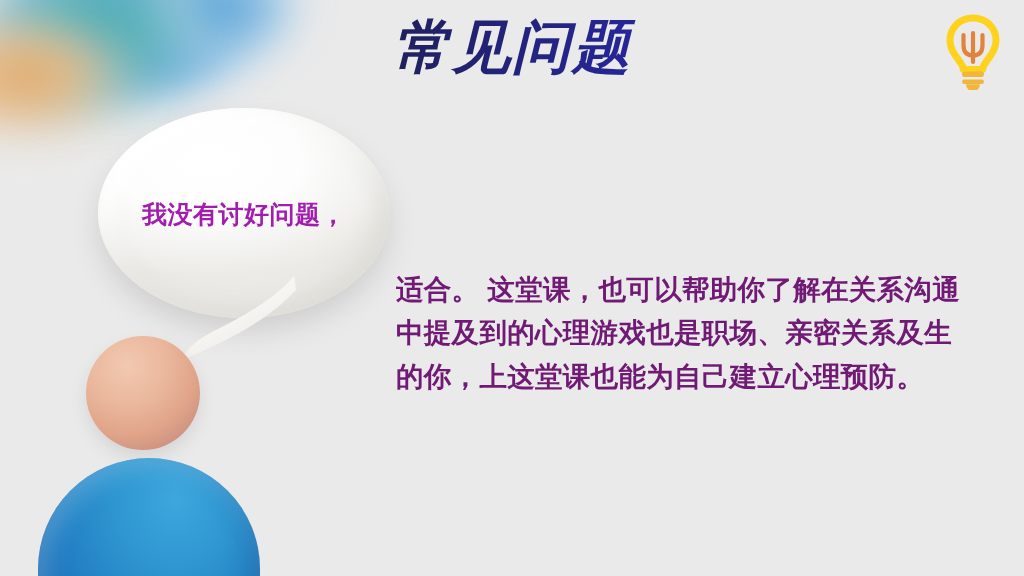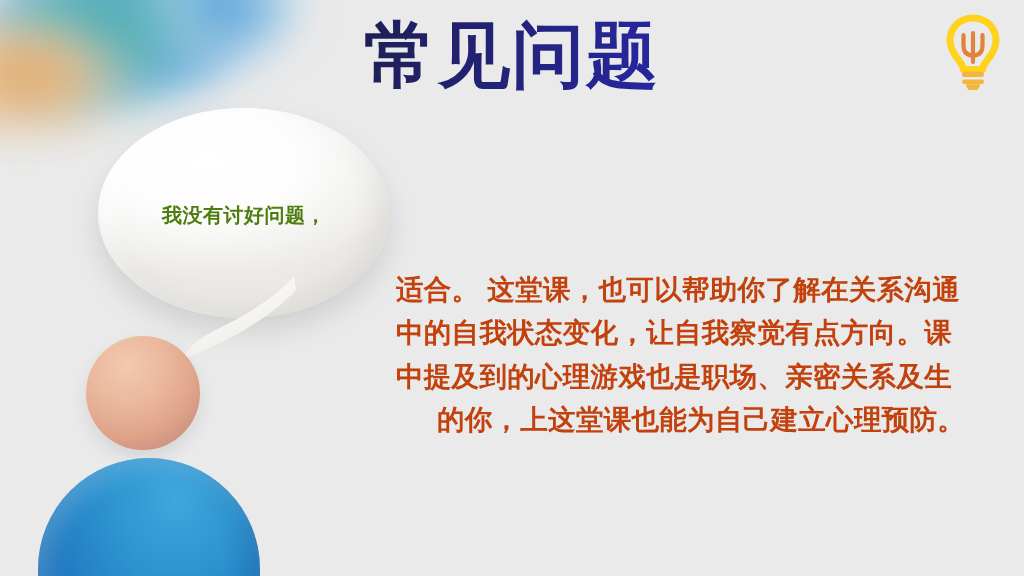--- a/index.html
+++ b/index.html
@@ -69,30 +69,31 @@
     opacity: 0.9;
   }
 
   
   #page-title {
     position: absolute;
     left: 0;
     top: 14px;
     width: 1024px;
     text-align: center;
-    font-size: 72px;
+    font-size: 58px;
     font-weight: 700;
     letter-spacing: 2px;
     line-height: 1.15;
     background: linear-gradient(100deg, #15151f 0%, #1d1d42 28%, #26269a 62%, #3232c8 100%);
     -webkit-background-clip: text;
     background-clip: text;
     color: transparent;
     -webkit-text-fill-color: transparent;
     white-space: nowrap;
+    font-style: italic;
   }
 
   
   #lightbulb-icon {
     position: absolute;
     right: 20px;
     top: 14px;
     width: 62px;
     height: 76px;
   }
@@ -127,23 +128,23 @@
     position: absolute;
     inset: 0;
     display: flex;
     flex-direction: column;
     align-items: center;
     justify-content: center;
     padding-top: 4px;
     box-sizing: border-box;
   }
   #bubble-text .line {
-    font-size: 20px;
+    font-size: 25px;
     font-weight: 700;
-    color: #4d7c0f;
+    color: #a21caf;
     line-height: 1.65;
     letter-spacing: 0.5px;
     white-space: nowrap;
   }
   #bubble-text .line.l2 { padding-left: 14px; }
 
   
   #avatar {
     position: absolute;
     left: 28px;
@@ -177,28 +178,28 @@
 
   
   #answer-text {
     position: absolute;
     left: 396px;
     top: 268px;
     width: 610px;
     font-size: 27.5px;
     font-weight: 700;
     line-height: 1.58;
-    color: #c2410c;
+    color: #701a75;
     letter-spacing: 0.3px;
   }
   #answer-text .ln {
     display: block;
     white-space: nowrap;
   }
-  #answer-text .ln.center { text-align: center; }
+  #answer-text .ln.center { }
 </style>
 </head>
 <body>
 
 <div id="slide">
 
   <div>
     <div class="blob" id="blob-blue"></div>
     <div class="blob" id="blob-sky"></div>
     <div class="blob" id="blob-teal"></div>
@@ -247,18 +248,17 @@
     </div>
   </div>
 
   <div id="avatar">
     <div id="avatar-head"></div>
     <div id="avatar-body"></div>
   </div>
 
   <div id="answer-text">
     <span class="ln">适合。 这堂课，也可以帮助你了解在关系沟通</span>
-    <span class="ln">中的自我状态变化，让自我察觉有点方向。课</span>
     <span class="ln">中提及到的心理游戏也是职场、亲密关系及生</span>
     <span class="ln center">的你，上这堂课也能为自己建立心理预防。</span>
   </div>
 
 </div>
 
 </body></html>

